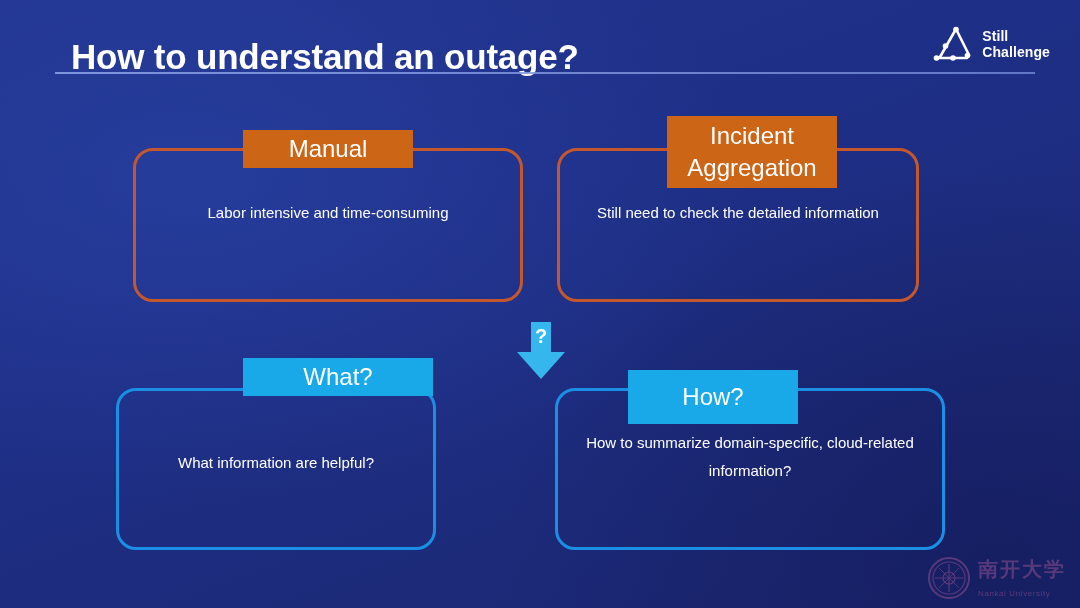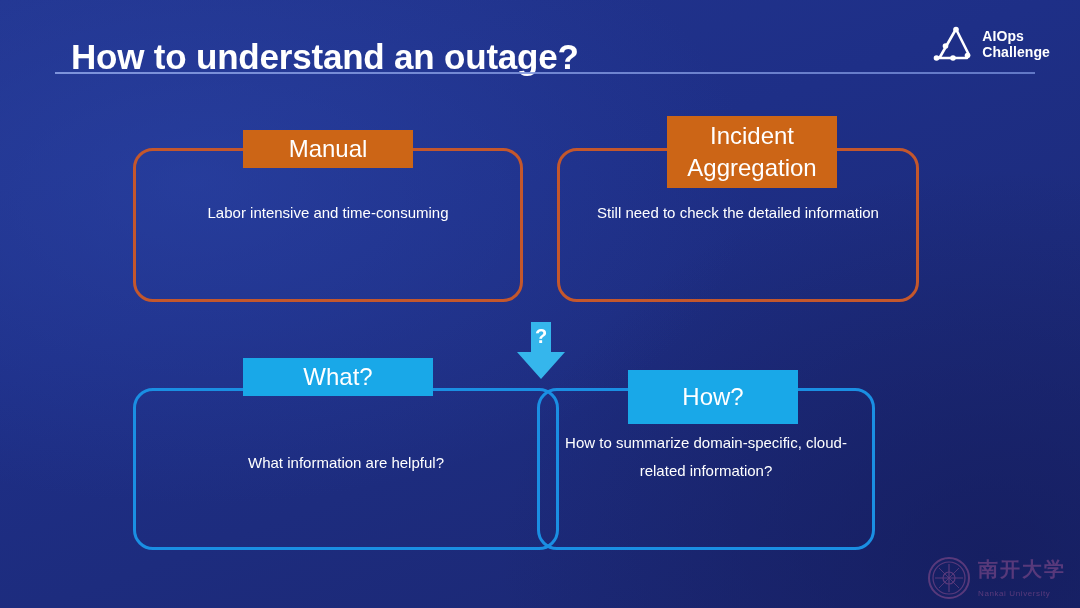--- a/index.html
+++ b/index.html
@@ -109,23 +109,23 @@
     padding: 4px 10px;
   }
   .card-tab.orange { background: #cc6516; }
   .card-tab.cyan   { background: #19a8e8; }
 
   
   #card-manual        { left: 133px; top: 148px; width: 390px; height: 154px; }
   #tab-manual         { left: 243px; top: 130px; width: 170px; height: 38px; }
   #card-incident      { left: 557px; top: 148px; width: 362px; height: 154px; }
   #tab-incident       { left: 667px; top: 110px; width: 170px; height: 72px; margin-top: 6px; }
-  #card-what          { left: 133px; top: 388px; width: 426px; height: 162px; }
+  #card-what          { left: 116px; top: 388px; width: 320px; height: 162px; }
   #tab-what           { left: 243px; top: 358px; width: 190px; height: 38px; }
-  #card-how           { left: 537px; top: 388px; width: 338px; height: 162px; }
+  #card-how           { left: 555px; top: 388px; width: 390px; height: 162px; }
   #tab-how            { left: 628px; top: 370px; width: 170px; height: 54px; }
 
   #card-manual .card-body   { top: 48px; }
   #card-incident .card-body { top: 48px; }
   #card-what .card-body     { top: 58px; }
   #card-how .card-body      { top: 38px; }
 
   
   .arrow-wrap {
     position: absolute;
@@ -197,21 +197,21 @@
       <path d="M8 33 L24 5" stroke="#ffffff" stroke-width="2.6" fill="none" stroke-linecap="round"></path>
       <path d="M24 5 L37 31" stroke="#ffffff" stroke-width="2.6" fill="none" stroke-linecap="round"></path>
       <path d="M4 34 L35 34" stroke="#ffffff" stroke-width="2.6" fill="none" stroke-linecap="round"></path>
       <circle cx="24" cy="5.5" r="2.8" fill="#ffffff"></circle>
       <circle cx="13.5" cy="22" r="2.8" fill="#ffffff"></circle>
       <circle cx="35.5" cy="31.5" r="2.8" fill="#ffffff"></circle>
       <circle cx="4.5" cy="34" r="2.8" fill="#ffffff"></circle>
       <circle cx="21" cy="34" r="2.8" fill="#ffffff"></circle>
     </svg>
     <div class="aiops-text">
-      <span>AIOps</span>
+      <span>Still</span>
       <span>Challenge</span>
     </div>
   </div>
 
   <div class="card orange" id="card-manual">
     <div class="card-body">Labor intensive and time-consuming</div>
   </div>
   <div class="card-tab orange" id="tab-manual">Manual</div>
 
   <div class="card orange" id="card-incident">

